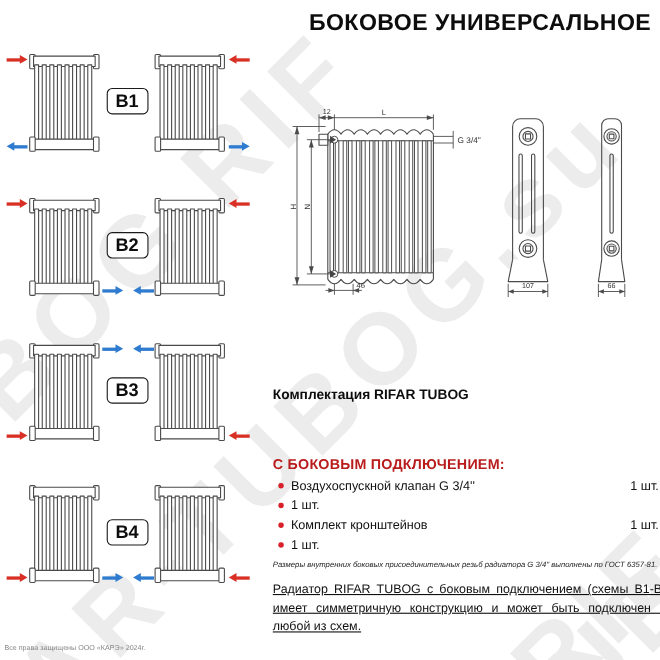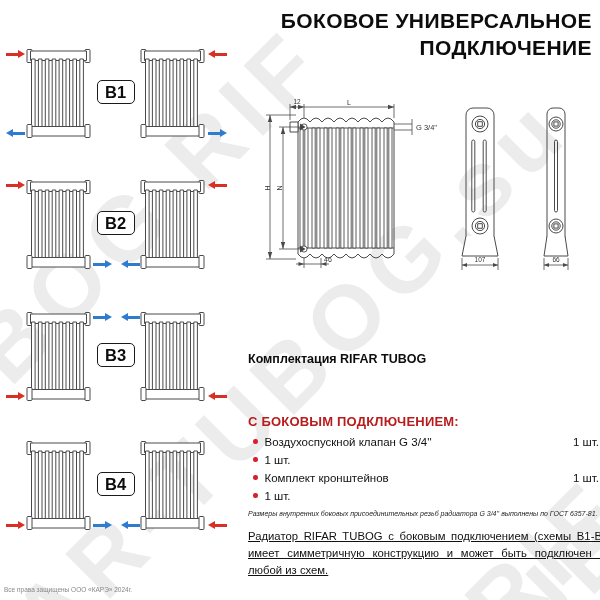--- a/index.html
+++ b/index.html
@@ -56,21 +56,20 @@
 
   <div class="wm wm1">TUBOG RIF</div>
   <div class="wm wm2">RIFAR-TUBOG.su</div>
   <div class="wm wm3">TUBOG RIFAR-TUBOG.su</div>
   <div class="wm wm4">TUBOG</div>
 
   <div class="layer">
 
     <div class="title">
       <div>БОКОВОЕ УНИВЕРСАЛЬНОЕ</div>
-      <div>ПОДКЛЮЧЕНИЕ</div>
     </div>
 
     <div id="schemes">
         <div class="scheme-row" style="top: 45px;">
     <div class="radiator radiator-left"><svg viewBox="0 0 65 95" width="65" height="95" fill="#fff" stroke="#4a4a4a" stroke-width="1" stroke-linejoin="round">
               <rect x="1" y="3.5" width="5" height="13" rx="1"></rect>
               <rect x="59" y="3.5" width="5" height="13" rx="1"></rect>
               <rect x="4.5" y="5" width="56" height="9.5"></rect>
               <rect x="5.5" y="13" width="3.6" height="69"></rect>
               <rect x="12.4" y="13" width="3.6" height="69"></rect>

